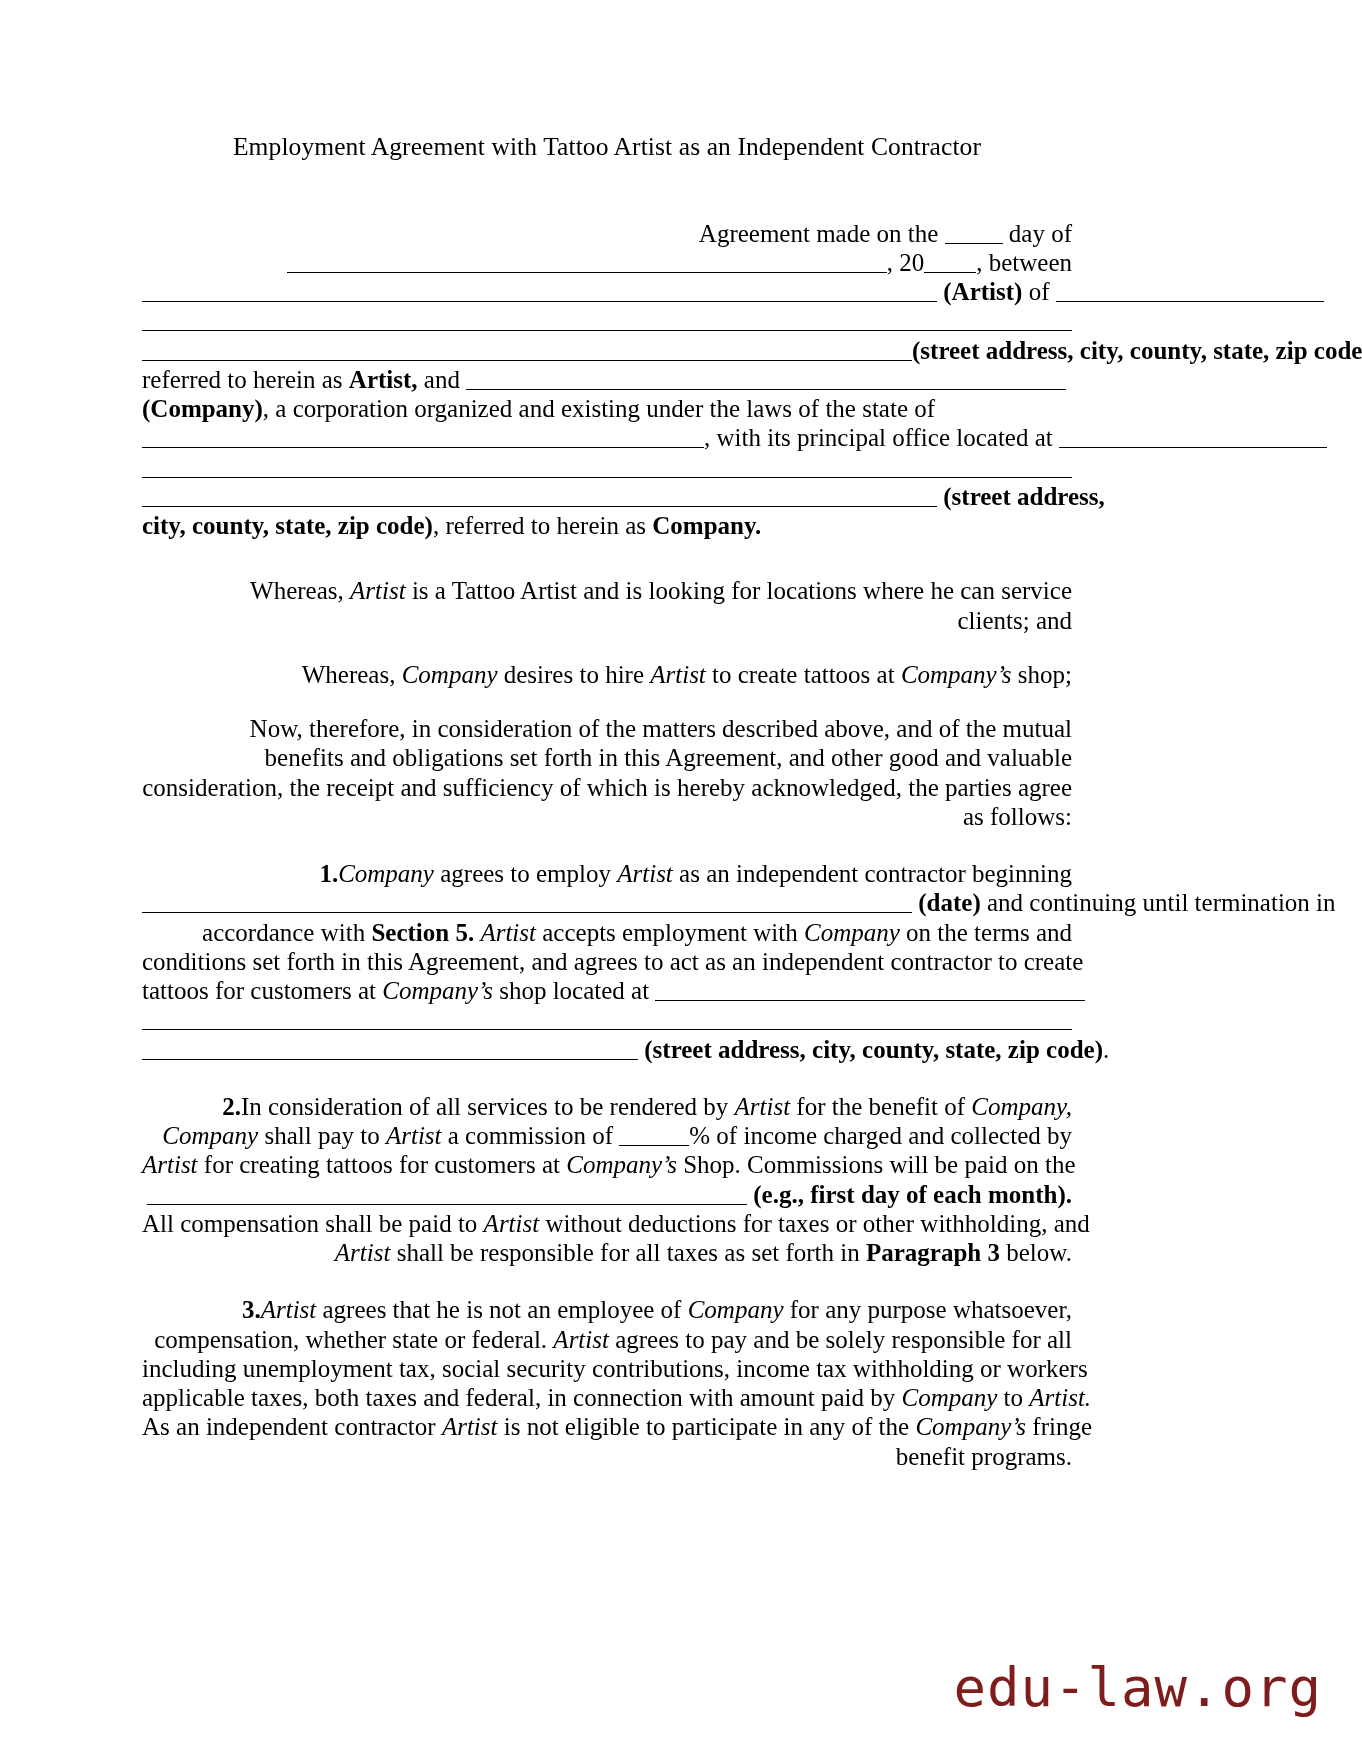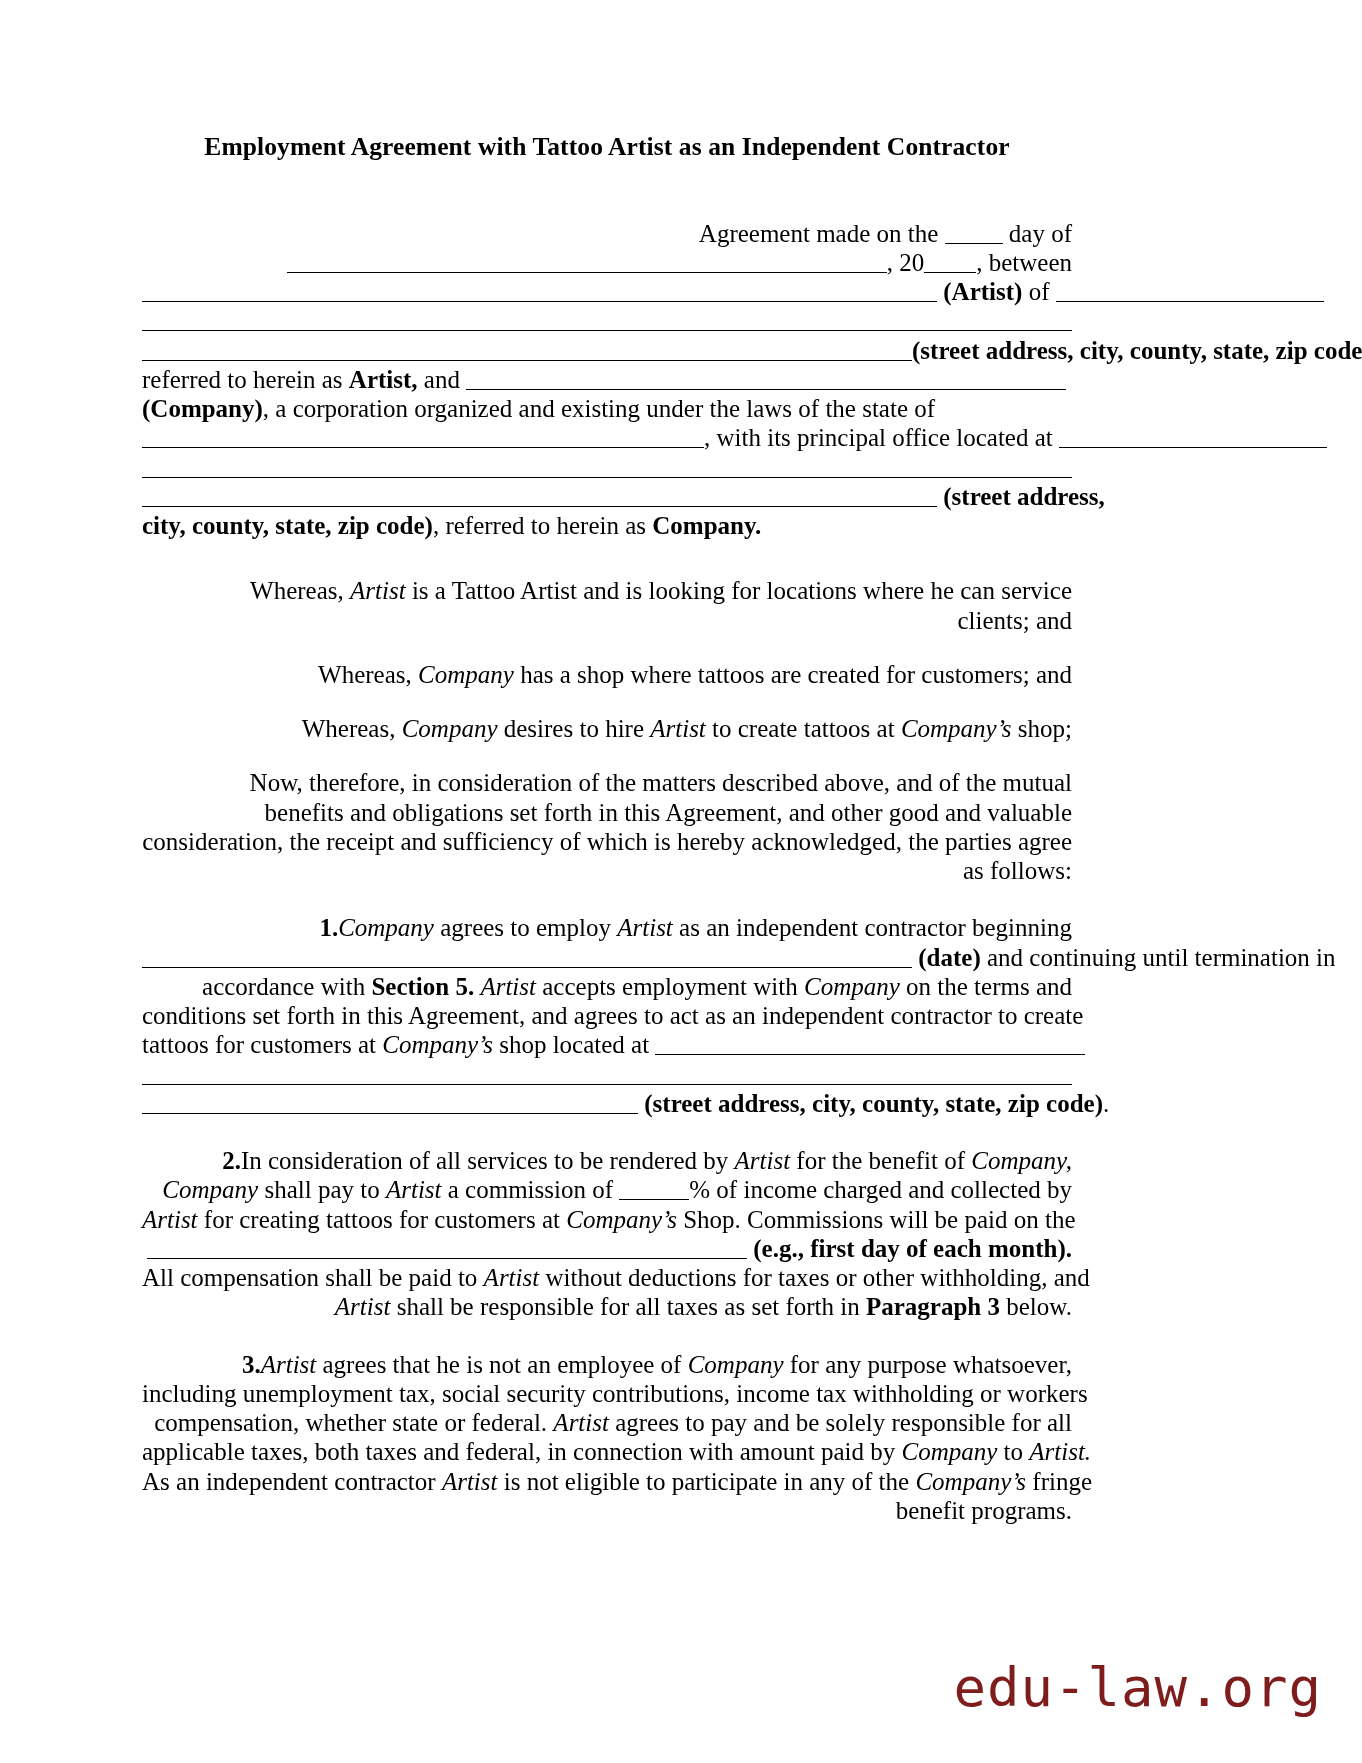--- a/index.html
+++ b/index.html
@@ -20,21 +20,21 @@
     overflow: hidden;
   }
   .content {
     position: absolute;
     left: 142px;
     top: 132px;
     width: 930px;
   }
   .doc-title {
     text-align: center;
-    font-weight: bold;
+    font-weight: normal;
     font-size: 25.5px;
     letter-spacing: 0.1px;
     margin: 0 0 56px 0;
     line-height: 1.2;
   }
   .para {
     font-size: 25px;
     line-height: 1.17;
     margin: 0 0 25px 0;
     text-align: right;
@@ -156,25 +156,20 @@
       <span class="bi">city, county, state, zip code)</span><span>, referred to herein as</span>
       <span class="bi">Company.</span>
     </div>
 
     <p class="para" style="margin-top:36px;">
       <span class="indent"></span><span>Whereas,</span>
       <span class="i">Artist</span>
       <span>is a Tattoo Artist and is looking for locations where he can service clients; and</span>
     </p>
 
-    <p class="para">
-      <span class="indent"></span><span>Whereas,</span>
-      <span class="i">Company</span>
-      <span>has a shop where tattoos are created for customers; and</span>
-    </p>
 
     <p class="para">
       <span class="indent"></span><span>Whereas,</span>
       <span class="i">Company</span>
       <span>desires to hire</span>
       <span class="i">Artist</span>
       <span>to create tattoos at</span>
       <span class="i">Company’s</span>
       <span>shop;</span>
     </p>
@@ -259,26 +254,26 @@
     </div>
 
     <div class="para tight" style="margin-top:28px;">
       <div class="blockline">
         <span class="num">3.</span><span class="i">Artist</span>
         <span>agrees that he is not an employee of</span>
         <span class="i">Company</span>
         <span>for any purpose whatsoever,</span>
       </div>
       <div class="blockline">
+        <span>compensation, whether state or federal.</span>
+        <span class="i">Artist</span>
+        <span>agrees to pay and be solely responsible for all</span>
+      </div>
+      <div class="blockline">
         <span>including unemployment tax, social security contributions, income tax withholding or workers</span>
-      </div>
-      <div class="blockline">
-        <span>compensation, whether state or federal.</span>
-        <span class="i">Artist</span>
-        <span>agrees to pay and be solely responsible for all</span>
       </div>
       <div class="blockline">
         <span>applicable taxes, both taxes and federal, in connection with amount paid by</span>
         <span class="i">Company</span>
         <span>to</span>
         <span class="i">Artist.</span>
       </div>
       <div class="blockline">
         <span>As an independent contractor</span>
         <span class="i">Artist</span>

